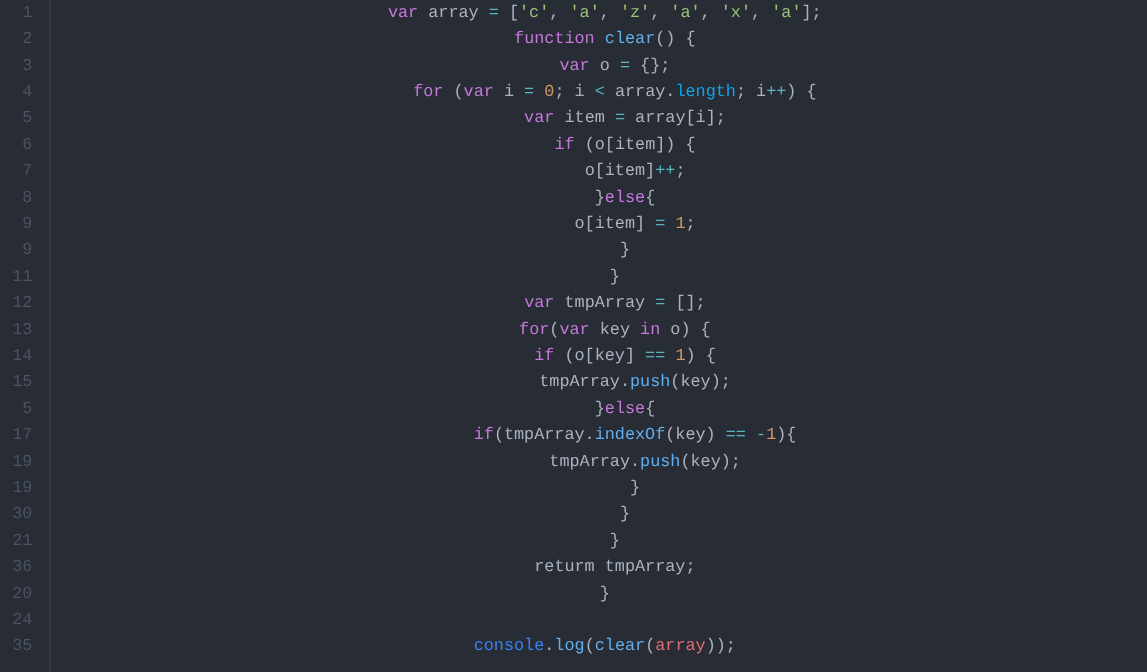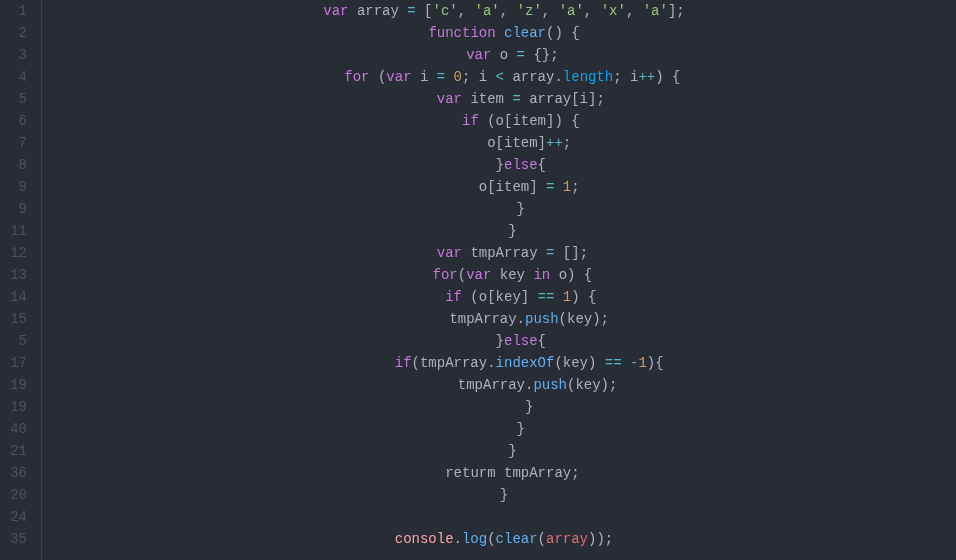--- a/index.html
+++ b/index.html
@@ -40,21 +40,21 @@
   .code .line {
     height: 22px;
   }
   .kw    { color: #c678dd; }  
   .op    { color: #56b6c2; }  
   .fn    { color: #61afef; }  
   .str   { color: #98c379; }  
   .num   { color: #d19a66; }  
   .punct { color: #abb2bf; }  
   .const { color: #0ea5e9; }  
-  .obj   { color: #fca5a5; margin-top: 39px; }  
+  .obj   { color: #3b82f6; margin-top: 39px; }  
   .ident { color: #abb2bf; }
   .param { color: #e06c75; }  
 </style>
 </head>
 <body>
 
 <div class="gutter">
     <div class="ln">1</div>
     <div class="ln">2</div>
     <div class="ln">3</div>
@@ -67,20 +67,20 @@
     <div class="ln">9</div>
     <div class="ln">11</div>
     <div class="ln">12</div>
     <div class="ln">13</div>
     <div class="ln">14</div>
     <div class="ln">15</div>
     <div class="ln">5</div>
     <div class="ln">17</div>
     <div class="ln">19</div>
     <div class="ln">19</div>
-    <div class="ln">40</div>
+    <div class="ln">30</div>
     <div class="ln">21</div>
     <div class="ln">36</div>
     <div class="ln">20</div>
     <div class="ln">24</div>
     <div class="ln">35</div>
   </div>
 <div class="code"><div class="line"><span class="kw">var</span><span class="ident"> array </span><span class="op">=</span><span class="punct"> [</span><span class="str">'c'</span><span class="punct">, </span><span class="str">'a'</span><span class="punct">, </span><span class="str">'z'</span><span class="punct">, </span><span class="str">'a'</span><span class="punct">, </span><span class="str">'x'</span><span class="punct">, </span><span class="str">'a'</span><span class="punct">];</span></div><div class="line"><span class="kw">function</span><span class="ident"> </span><span class="fn">clear</span><span class="punct">() {</span></div><div class="line"><span class="ident">  </span><span class="kw">var</span><span class="ident"> o </span><span class="op">=</span><span class="punct"> {};</span></div><div class="line"><span class="ident">  </span><span class="kw">for</span><span class="punct"> (</span><span class="kw">var</span><span class="ident"> i </span><span class="op">=</span><span class="ident"> </span><span class="num">0</span><span class="punct">; </span><span class="ident">i </span><span class="op">&lt;</span><span class="ident"> array.</span><span class="const">length</span><span class="punct">; </span><span class="ident">i</span><span class="op">++</span><span class="punct">) {</span></div><div class="line"><span class="ident">    </span><span class="kw">var</span><span class="ident"> item </span><span class="op">=</span><span class="ident"> array[i];</span></div><div class="line"><span class="ident">    </span><span class="kw">if</span><span class="punct"> (o[item]) {</span></div><div class="line"><span class="ident">      o[item]</span><span class="op">++</span><span class="punct">;</span></div><div class="line"><span class="punct">    }</span><span class="kw">else</span><span class="punct">{</span></div><div class="line"><span class="ident">      o[item] </span><span class="op">=</span><span class="ident"> </span><span class="num">1</span><span class="punct">;</span></div><div class="line"><span class="punct">    }</span></div><div class="line"><span class="punct">  }</span></div><div class="line"><span class="ident">  </span><span class="kw">var</span><span class="ident"> tmpArray </span><span class="op">=</span><span class="punct"> [];</span></div><div class="line"><span class="ident">  </span><span class="kw">for</span><span class="punct">(</span><span class="kw">var</span><span class="ident"> key </span><span class="kw">in</span><span class="ident"> o) {</span></div><div class="line"><span class="ident">    </span><span class="kw">if</span><span class="punct"> (o[key] </span><span class="op">==</span><span class="ident"> </span><span class="num">1</span><span class="punct">) {</span></div><div class="line"><span class="ident">      tmpArray.</span><span class="fn">push</span><span class="punct">(key);</span></div><div class="line"><span class="punct">    }</span><span class="kw">else</span><span class="punct">{</span></div><div class="line"><span class="ident">      </span><span class="kw">if</span><span class="punct">(tmpArray.</span><span class="fn">indexOf</span><span class="punct">(key) </span><span class="op">==</span><span class="ident"> </span><span class="op">-</span><span class="num">1</span><span class="punct">){</span></div><div class="line"><span class="ident">        tmpArray.</span><span class="fn">push</span><span class="punct">(key);</span></div><div class="line"><span class="punct">      }</span></div><div class="line"><span class="punct">    }</span></div><div class="line"><span class="punct">  }</span></div><div class="line"><span class="ident">  returm tmpArray;</span></div><div class="line"><span class="punct">}</span></div><div class="line"><span class="ident"></span></div><div class="line"><span class="obj">console</span><span class="punct">.</span><span class="fn">log</span><span class="punct">(</span><span class="fn">clear</span><span class="punct">(</span><span class="param">array</span><span class="punct">));</span></div></div>
 
 </body></html>

